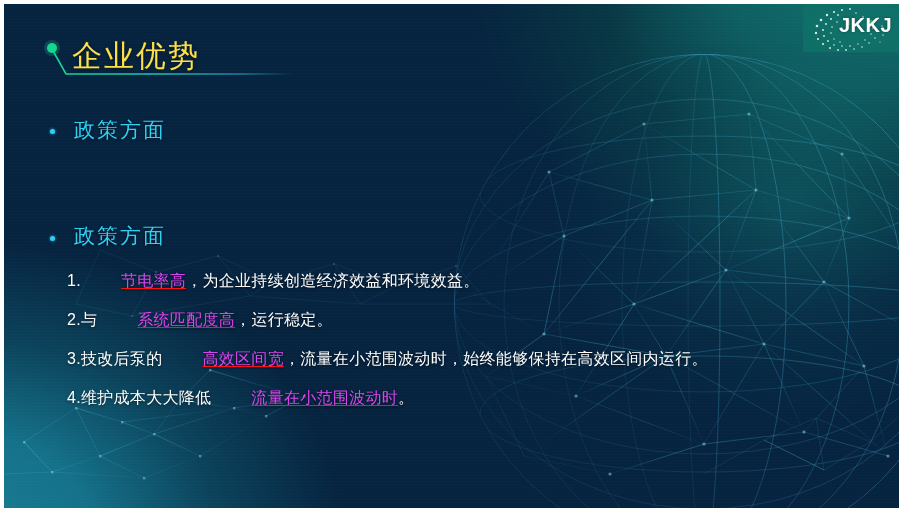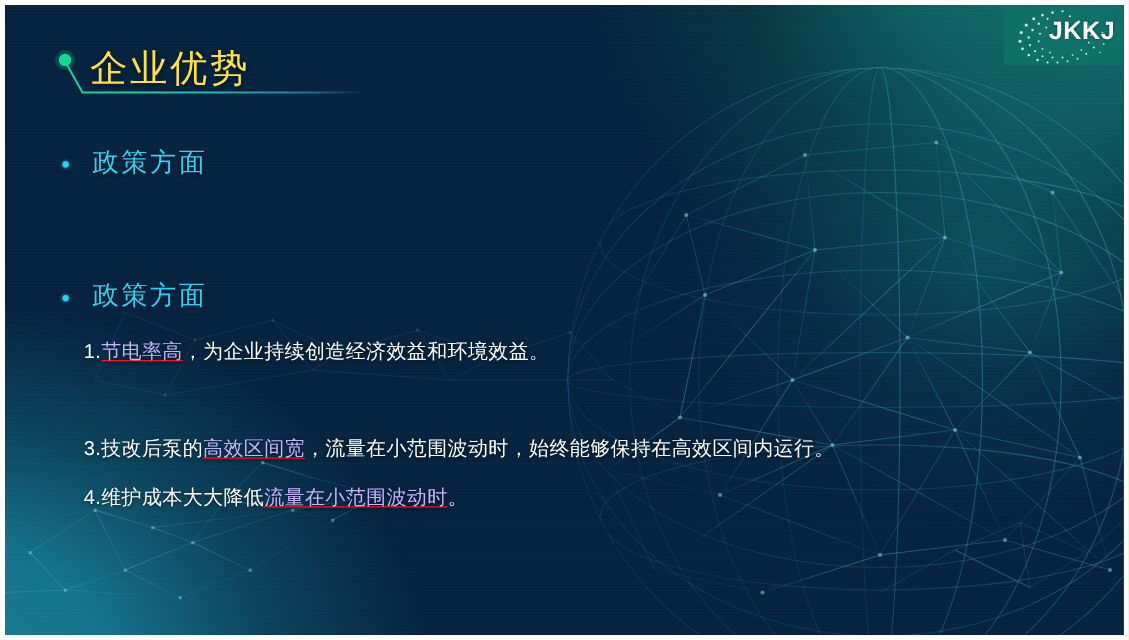--- a/index.html
+++ b/index.html
@@ -150,24 +150,25 @@
 
   .num-line {
     position: absolute;
     color: #ffffff;
     font-size: 16px;
     letter-spacing: .3px;
     white-space: nowrap;
     text-shadow: 0 1px 3px rgba(0,0,0,.5);
   }
   .hl {
-    color: #c4b5fd;
+    color: #d946ef;
     text-decoration: underline;
     text-decoration-color: #ff1111;
     text-underline-offset: 2px;
+    margin-left: 40px;
   }
 </style>
 </head>
 <body>
 
 <div class="slide">
 
   <div class="bg-base"></div>
   <div class="bg-glow-tr"></div>
   <div class="bg-glow-bl"></div>
@@ -378,20 +379,23 @@
     <div class="sec-head" style="left:70px; top:112px;">政策方面</div>
 
 
     <span class="sec-bullet" style="left:46px; top:232px;"></span>
     <div class="sec-head" style="left:70px; top:218px;">政策方面</div>
 
     <div class="num-line" style="left:63px; top:267px;">
       <span>1.</span><span></span><span class="hl">节电率高</span><span>，为企业持续创造经济效益和环境效益。</span>
     </div>
 
+    <div class="num-line" style="left:63px; top:306px;">
+      <span>2.</span><span>与</span><span class="hl">系统匹配度高</span><span>，运行稳定。</span>
+    </div>
 
     <div class="num-line" style="left:63px; top:345px;">
       <span>3.</span><span>技改后泵的</span><span class="hl">高效区间宽</span><span>，流量在小范围波动时，始终能够保持在高效区间内运行。</span>
     </div>
 
     <div class="num-line" style="left:63px; top:384px;">
       <span>4.</span><span>维护成本大大降低</span><span class="hl">流量在小范围波动时</span><span>。</span>
     </div>
 
   </div>

